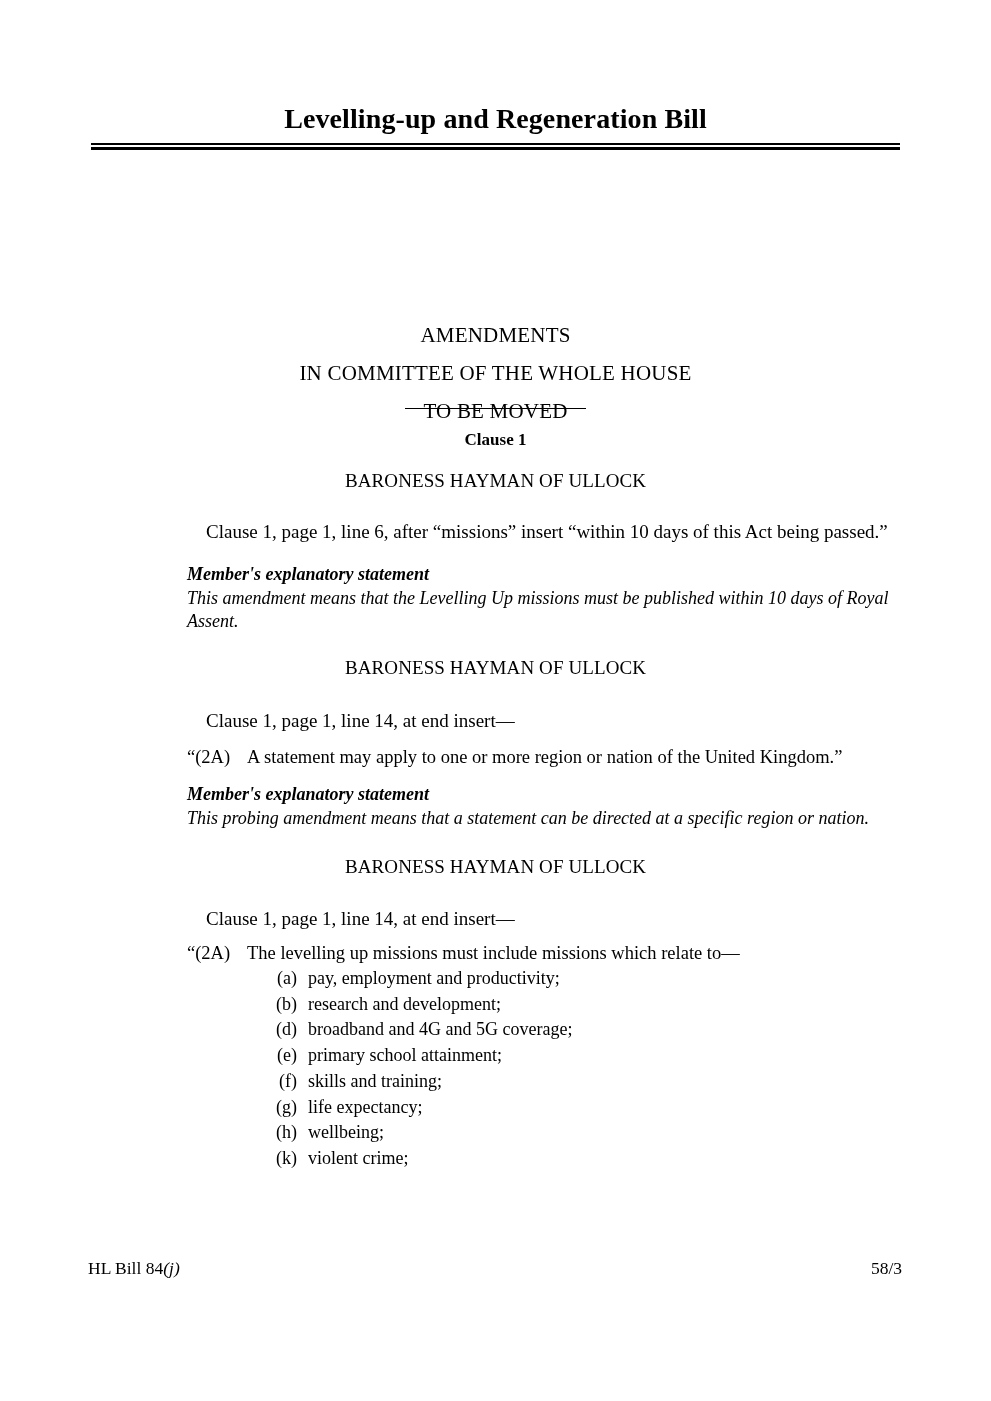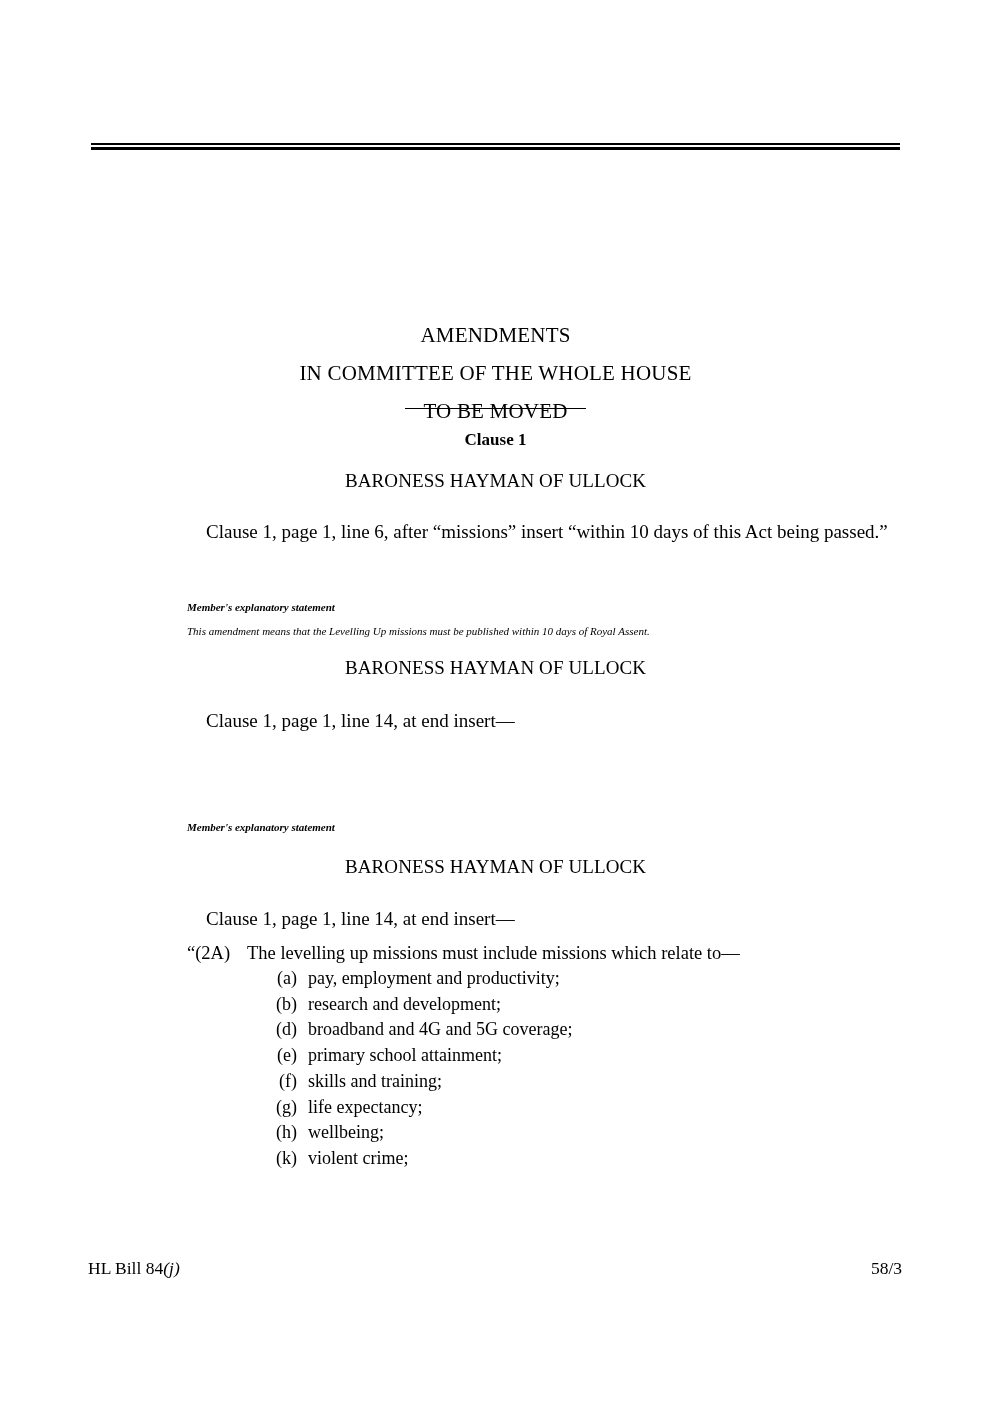--- a/index.html
+++ b/index.html
@@ -112,24 +112,23 @@
   }
   .quoted-line .qnum {
     display: inline-block;
     width: 60px;
   }
 
   .expl {
     position: absolute;
     left: 187px;
     width: 716px;
-    font-size: 11px;
+    font-size: 18px;
     line-height: 23.5px;
     font-style: italic;
-    margin-top: 33px;
   }
   .expl-title {
     font-weight: bold;
     font-style: italic;
     display: block;
   }
   .expl-body {
     font-style: italic;
     display: block;
   }
@@ -171,20 +170,21 @@
   }
   .footer .ital {
     font-style: italic;
   }
 </style>
 </head>
 <body>
 
 <div class="page">
 
+  <div class="doc-title">Levelling-up and Regeneration Bill</div>
 
   <div class="title-rule" style="top:143px;">
     <div class="thin"></div>
     <div class="gap"></div>
     <div class="thick"></div>
   </div>
 
   <div class="head-block" style="top:316px;">
     <div class="head-line">AMENDMENTS</div>
     <div class="head-line">IN COMMITTEE OF THE WHOLE HOUSE</div>
@@ -201,23 +201,27 @@
 
   <div class="expl" style="top:563px;">
     <span class="expl-title">Member's explanatory statement</span>
     <span class="expl-body">This amendment means that the Levelling Up missions must be published within 10 days of Royal Assent.</span>
   </div>
 
   <div class="member-name" style="top:657px;">BARONESS HAYMAN OF ULLOCK</div>
 
   <div class="amend-line" style="top:708px;">Clause 1, page 1, line 14, at end insert—</div>
 
+  <div class="quoted-line" style="top:744px;">
+    <span class="qnum">“(2A)</span><span>A statement may apply to one or more region or nation of the United Kingdom.”</span>
+  </div>
 
   <div class="expl" style="top:783px;">
     <span class="expl-title">Member's explanatory statement</span>
+    <span class="expl-body">This probing amendment means that a statement can be directed at a specific region or nation.</span>
   </div>
 
   <div class="member-name" style="top:856px;">BARONESS HAYMAN OF ULLOCK</div>
 
   <div class="amend-line" style="top:906px;">Clause 1, page 1, line 14, at end insert—</div>
 
   <div class="quoted-line" style="top:940px;">
     <span class="qnum">“(2A)</span><span>The levelling up missions must include missions which relate to—</span>
   </div>
 

